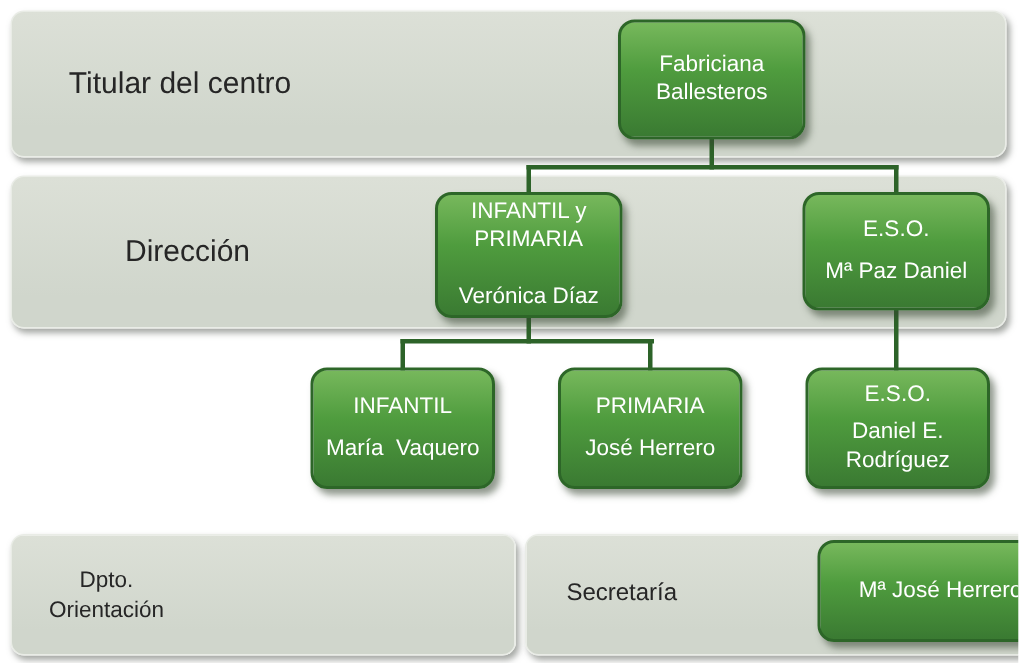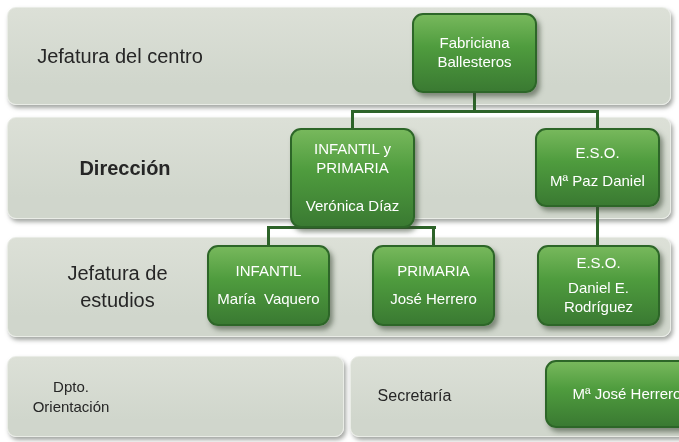--- a/index.html
+++ b/index.html
@@ -51,31 +51,27 @@
   .node .node-title{white-space:pre-wrap;}
   .node .node-name{white-space:pre-wrap;}
   .node .node-title + .node-name{margin-top:9px;}
 </style>
 </head>
 <body>
 
 <div class="stage">
 
   <div class="band" style="left:7px;top:7px;width:662px;height:96px;">
-    <div class="row-label" style="left:12px;width:200px;">Jefatura del centro</div>
+    <div class="row-label" style="left:12px;width:200px;">Titular del centro</div>
   </div>
 
   <div class="band" style="left:7px;top:117px;width:662px;height:100px;">
-    <div class="row-label" style="left:12px;width:210px;font-weight:bold;">Dirección</div>
+    <div class="row-label" style="left:12px;width:210px;">Dirección</div>
   </div>
 
-  <div class="band" style="left:7px;top:237px;width:662px;height:98px;">
-    <div class="row-label" style="left:12px;width:195px;">Jefatura de
-estudios</div>
-  </div>
 
   <div class="band" style="left:7px;top:356px;width:323px;height:79px;padding-left:12px;">
     <div class="row-label small" style="left:8px;width:110px;">Dpto.
 Orientación</div>
   </div>
 
   <div class="band" style="left:350px;top:356px;width:322px;height:79px;padding-left:27px;">
     <div class="row-label small" style="left:6px;width:115px;font-size:16px;">Secretaría</div>
   </div>
 
@@ -87,21 +83,21 @@
   <div class="connector" style="left:267px;top:226px;width:169px;height:3px;"></div>
   <div class="connector" style="left:267px;top:226px;width:3px;height:21px;"></div>
   <div class="connector" style="left:432px;top:226px;width:3px;height:21px;"></div>
   <div class="connector" style="left:596px;top:206px;width:3px;height:41px;"></div>
 
   <div class="node" style="left:412px;top:13px;width:125px;height:80px;">
     <div class="node-name">Fabriciana
 Ballesteros</div>
   </div>
 
-  <div class="node" style="left:290px;top:128px;width:125px;height:100px;gap:13px;">
+  <div class="node" style="left:290px;top:128px;width:125px;height:84px;gap:13px;">
     <div class="node-title">INFANTIL y
 PRIMARIA</div>
     <div class="node-name" style="margin-top:6px;">Verónica Díaz</div>
   </div>
 
   <div class="node" style="left:535px;top:128px;width:125px;height:79px;">
     <div class="node-title">E.S.O.</div>
     <div class="node-name">Mª Paz Daniel</div>
   </div>
 

